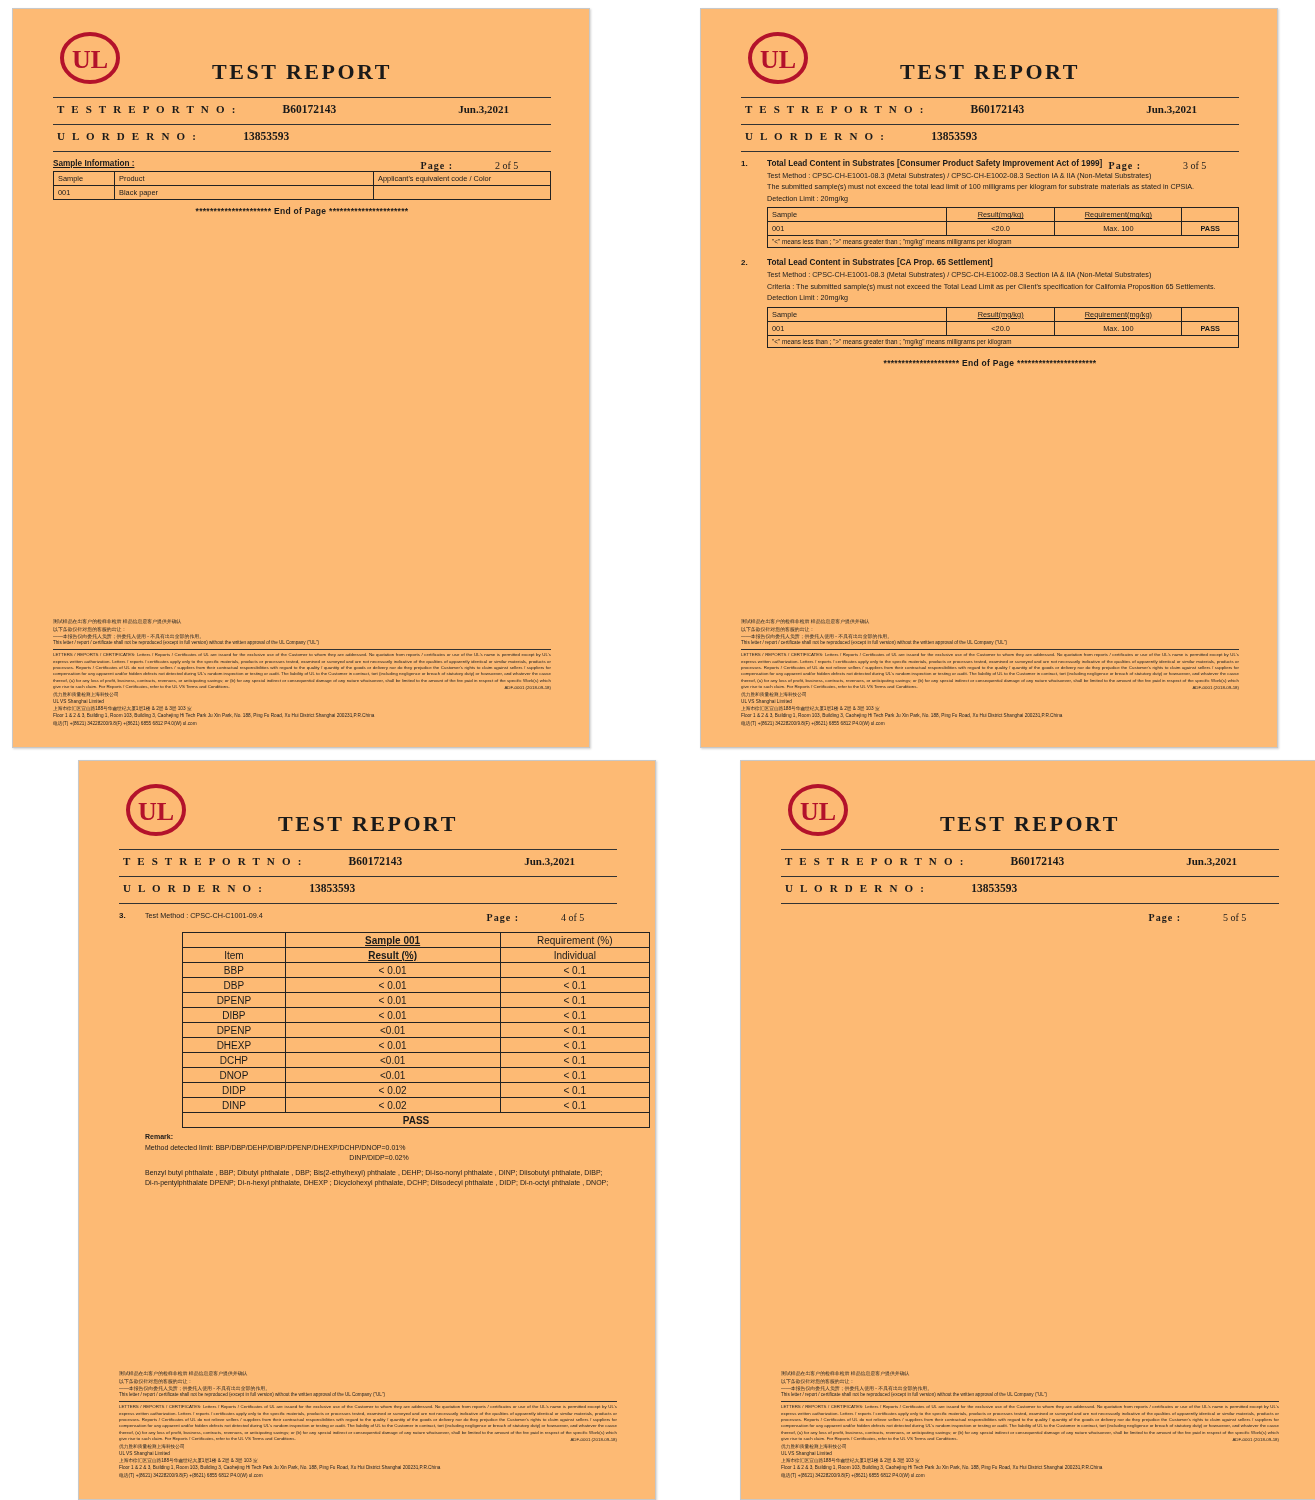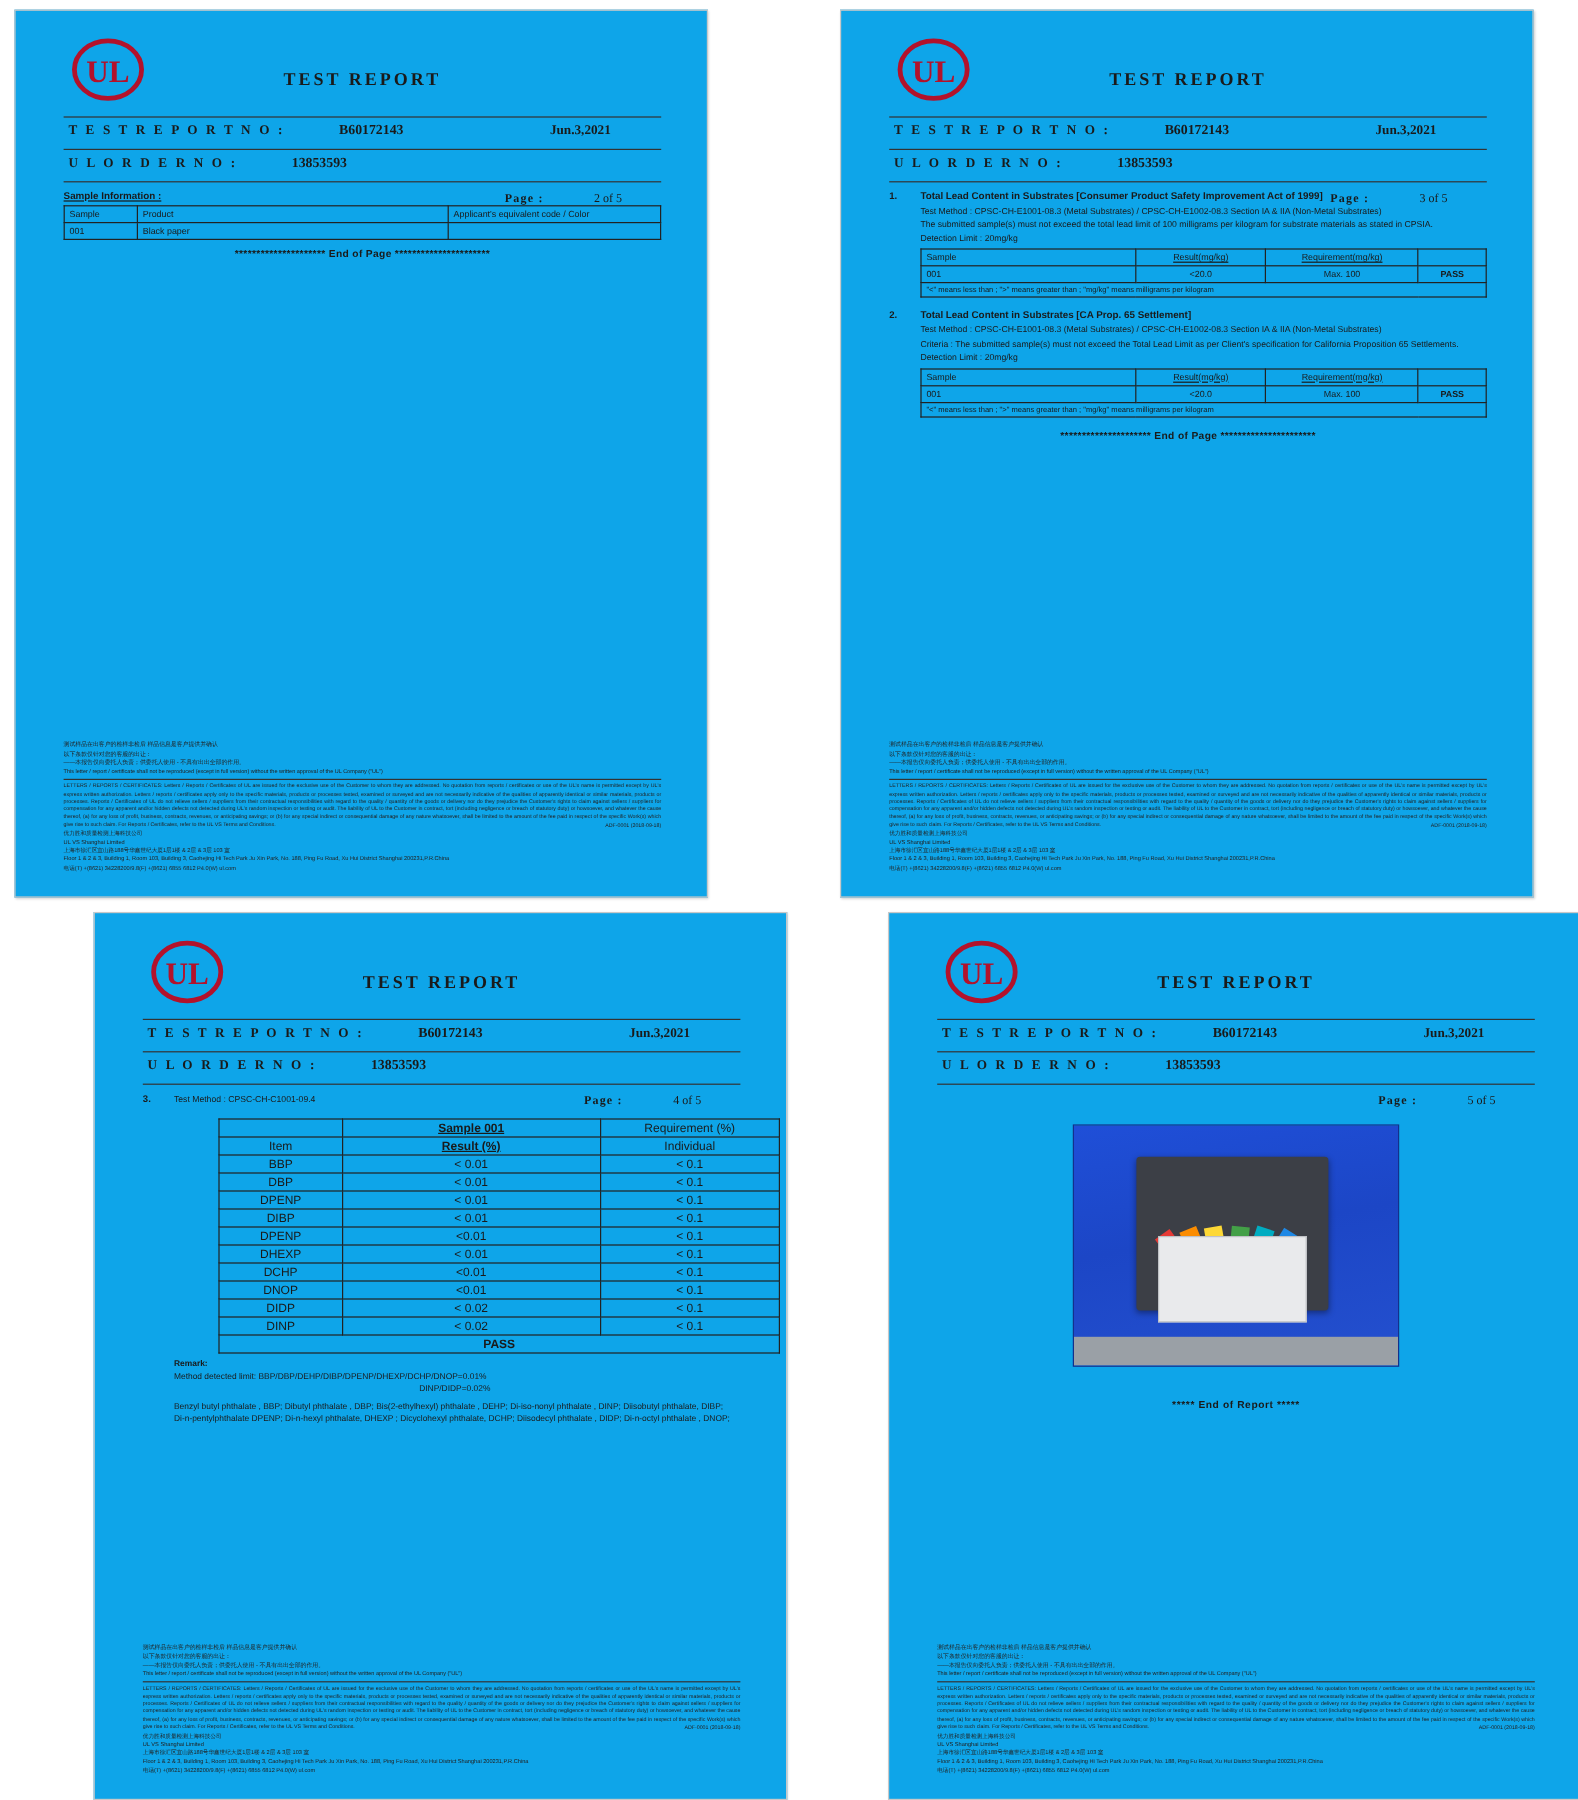--- a/index.html
+++ b/index.html
@@ -15,21 +15,21 @@
     position: relative;
     overflow: hidden;
   }
   .sheet-grid {
     position: relative;
     width: 1315px;
     height: 1500px;
   }
   .page {
     position: absolute;
-    background: #0ea5e9;
+    background: #fdba74;
     border: 1px solid #c8c8c8;
     box-shadow: 1px 1px 2px rgba(0,0,0,0.18);
     box-sizing: border-box;
     overflow: hidden;
   }
   
   .p1 { left: 12px;  top: 8px;    width: 578px; height: 740px; }
   .p2 { left: 700px; top: 8px;    width: 578px; height: 740px; }
   .p3 { left: 78px;  top: 760px;  width: 578px; height: 740px; }
   .p4 { left: 740px; top: 760px;  width: 578px; height: 740px; }
@@ -49,21 +49,21 @@
   }
   .ul-logo {
     position: absolute;
     left: 6px;
     top: 0px;
     width: 62px;
     height: 56px;
   }
   .report-title {
     text-align: center;
-    font-size: 15px;
+    font-size: 22px;
     font-weight: bold;
     letter-spacing: 2.5px;
     padding-top: 28px;
     font-family: "Liberation Serif", serif;
   }
   .row-line {
     border-top: 1px solid #333;
     margin-top: 4px;
   }
   .kv {
@@ -594,36 +594,20 @@
       <div class="kv">
         <span class="label">U L   O R D E R   N O :</span>
         <span class="val">13853593</span>
       </div>
       <div class="row-line"></div>
       <div class="page-line">
         <span class="pg-label">Page :</span>
         <span class="pg-val">5 of 5</span>
       </div>
 
-      <div class="body-area">
-        <div class="photo-box">
-          <div class="photo-notebook"></div>
-          <div class="photo-fan">
-            <i style="left:0px; background:#e53935; transform:rotate(-36deg);"></i>
-            <i style="left:14px; background:#fb8c00; transform:rotate(-22deg);"></i>
-            <i style="left:28px; background:#fdd835; transform:rotate(-10deg);"></i>
-            <i style="left:42px; background:#43a047; transform:rotate(6deg);"></i>
-            <i style="left:56px; background:#00acc1; transform:rotate(18deg);"></i>
-            <i style="left:70px; background:#1e88e5; transform:rotate(32deg);"></i>
-          </div>
-          <div class="photo-card"></div>
-          <div class="photo-strip"></div>
-        </div>
-        <div class="end-report">***** End of Report *****</div>
-      </div>
 
       <div class="footer clearfix">
         <div class="cn">测试样品在出客户的检样非检后 样品信息是客户提供并确认</div>
         <div class="cn">以下条款仅针对您的客服的出让：</div>
         <div class="cn">——本报告仅向委托人负责；供委托人使用 - 不具有出出全部的作用。</div>
         <div>This letter / report / certificate shall not be reproduced (except in full version) without the written approval of the UL Company ("UL")</div>
         <hr>
         <div class="legal">LETTERS / REPORTS / CERTIFICATES: Letters / Reports / Certificates of UL are issued for the exclusive use of the Customer to whom they are addressed. No quotation from reports / certificates or use of the UL's name is permitted except by UL's express written authorization. Letters / reports / certificates apply only to the specific materials, products or processes tested, examined or surveyed and are not necessarily indicative of the qualities of apparently identical or similar materials, products or processes. Reports / Certificates of UL do not relieve sellers / suppliers from their contractual responsibilities with regard to the quality / quantity of the goods or delivery nor do they prejudice the Customer's rights to claim against sellers / suppliers for compensation for any apparent and/or hidden defects not detected during UL's random inspection or testing or audit. The liability of UL to the Customer in contract, tort (including negligence or breach of statutory duty) or howsoever, and whatever the cause thereof, (a) for any loss of profit, business, contracts, revenues, or anticipating savings; or (b) for any special indirect or consequential damage of any nature whatsoever, shall be limited to the amount of the fee paid in respect of the specific Work(s) which give rise to such claim. For Reports / Certificates, refer to the UL VS Terms and Conditions.</div>
         <div class="docref">ADF-0001 (2018-09-18)</div>
         <div class="addr">优力胜和质量检测上海科技公司</div>

